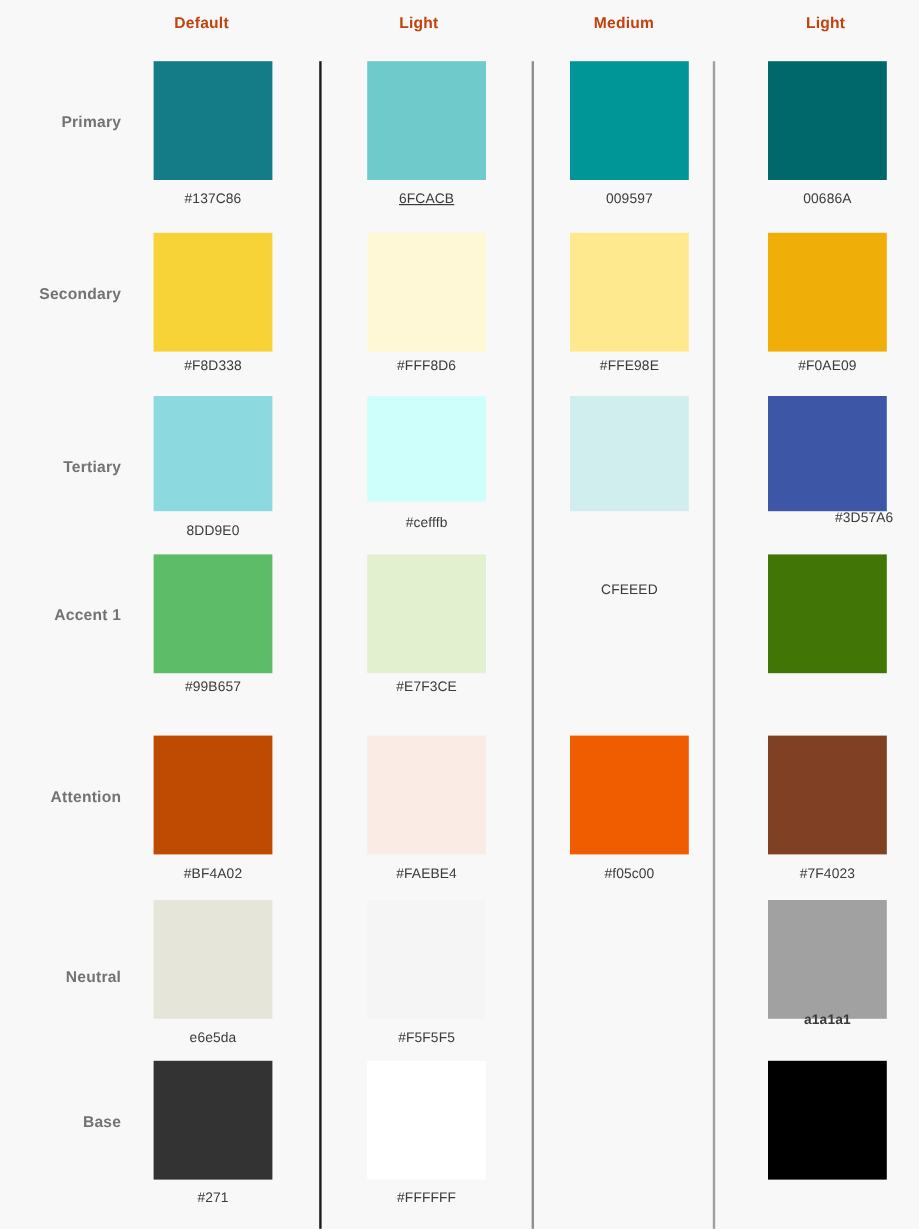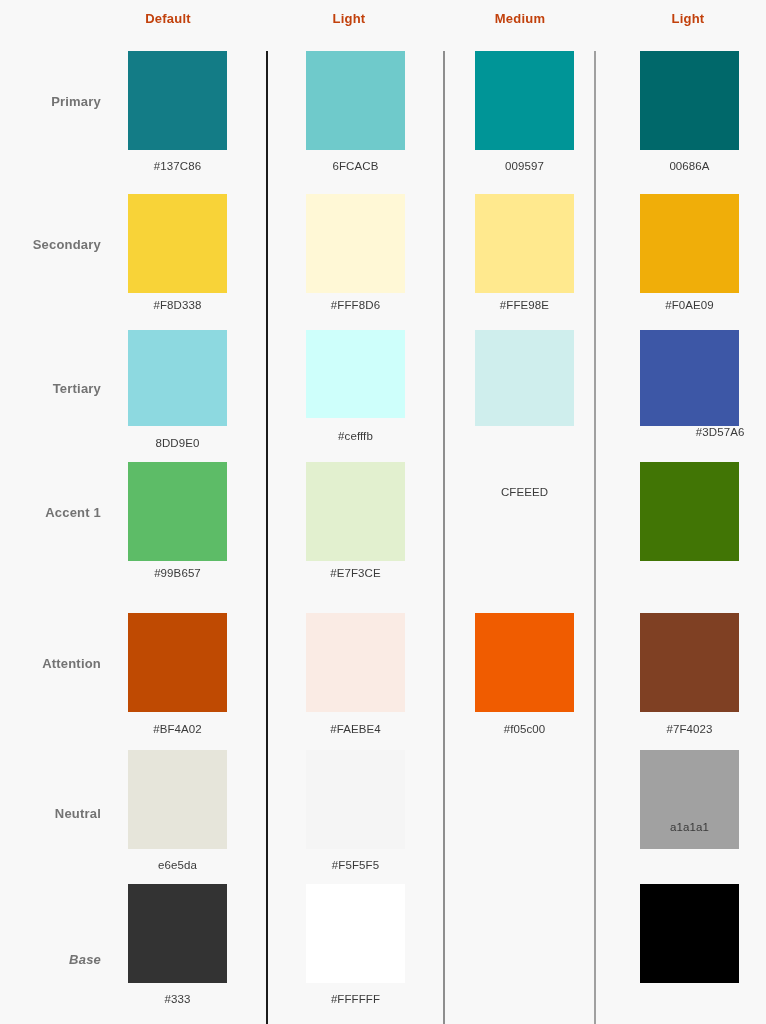--- a/index.html
+++ b/index.html
@@ -78,21 +78,21 @@
     <div class="divider" style="left: 443px; width: 1.6px; background: rgb(142, 142, 142);"></div>
     <div class="divider" style="left: 594px; width: 1.6px; background: rgb(160, 160, 160);"></div>
     <div class="col-header" style="left: 118px;">Default</div>
     <div class="col-header" style="left: 299px;">Light</div>
     <div class="col-header" style="left: 470px;">Medium</div>
     <div class="col-header" style="left: 638px;">Light</div>
     <div class="row-label" style="top: 94px;">Primary</div>
     <div class="swatch" style="left: 128px; top: 51px; height: 99px; background: rgb(19, 124, 134);"></div>
     <div class="swatch-label" style="left: 122.5px; top: 160px;">#137C86</div>
     <div class="swatch" style="left: 306px; top: 51px; height: 99px; background: rgb(111, 202, 203);"></div>
-    <div class="swatch-label" style="left: 300.5px; top: 160px;">6FCACB</div>
+    <div class="swatch-label" style="left: 300.5px; top: 160px; text-decoration: underline;">6FCACB</div>
     <div class="swatch" style="left: 475px; top: 51px; height: 99px; background: rgb(0, 149, 151);"></div>
     <div class="swatch-label" style="left: 469.5px; top: 160px;">009597</div>
     <div class="swatch" style="left: 640px; top: 51px; height: 99px; background: rgb(0, 104, 106);"></div>
     <div class="swatch-label" style="left: 634.5px; top: 160px;">00686A</div>
     <div class="row-label" style="top: 237px;">Secondary</div>
     <div class="swatch" style="left: 128px; top: 194px; height: 99px; background: rgb(248, 211, 56);"></div>
     <div class="swatch-label" style="left: 122.5px; top: 299px;">#F8D338</div>
     <div class="swatch" style="left: 306px; top: 194px; height: 99px; background: rgb(255, 248, 214);"></div>
     <div class="swatch-label" style="left: 300.5px; top: 299px;">#FFF8D6</div>
     <div class="swatch" style="left: 475px; top: 194px; height: 99px; background: rgb(255, 233, 142);"></div>
@@ -122,20 +122,20 @@
     <div class="swatch" style="left: 475px; top: 613px; height: 99px; background: rgb(240, 92, 0);"></div>
     <div class="swatch-label" style="left: 469.5px; top: 723px;">#f05c00</div>
     <div class="swatch" style="left: 640px; top: 613px; height: 99px; background: rgb(127, 64, 35);"></div>
     <div class="swatch-label" style="left: 634.5px; top: 723px;">#7F4023</div>
     <div class="row-label" style="top: 806px;">Neutral</div>
     <div class="swatch" style="left: 128px; top: 750px; height: 99px; background: rgb(230, 229, 218);"></div>
     <div class="swatch-label" style="left: 122.5px; top: 859px;">e6e5da</div>
     <div class="swatch" style="left: 306px; top: 750px; height: 99px; background: rgb(245, 245, 245);"></div>
     <div class="swatch-label" style="left: 300.5px; top: 859px;">#F5F5F5</div>
     <div class="swatch" style="left: 640px; top: 750px; height: 99px; background: rgb(161, 161, 161);"></div>
-    <div class="swatch-label" style="left: 634.5px; top: 821px;">a1a1a1</div>
-    <div class="row-label" style="top: 952px; font-style: italic;">Base</div>
+    <div class="swatch-label" style="left: 634.5px; top: 844px; font-weight: bold;">a1a1a1</div>
+    <div class="row-label" style="top: 927px;">Base</div>
     <div class="swatch" style="left: 128px; top: 884px; height: 99px; background: rgb(51, 51, 51);"></div>
-    <div class="swatch-label" style="left: 122.5px; top: 993px;">#333</div>
+    <div class="swatch-label" style="left: 122.5px; top: 993px;">#271</div>
     <div class="swatch" style="left: 306px; top: 884px; height: 99px; background: rgb(255, 255, 255);"></div>
     <div class="swatch-label" style="left: 300.5px; top: 993px;">#FFFFFF</div>
     <div class="swatch" style="left: 640px; top: 884px; height: 99px; background: rgb(0, 0, 0);"></div>
   </div>
 
 </body></html>

